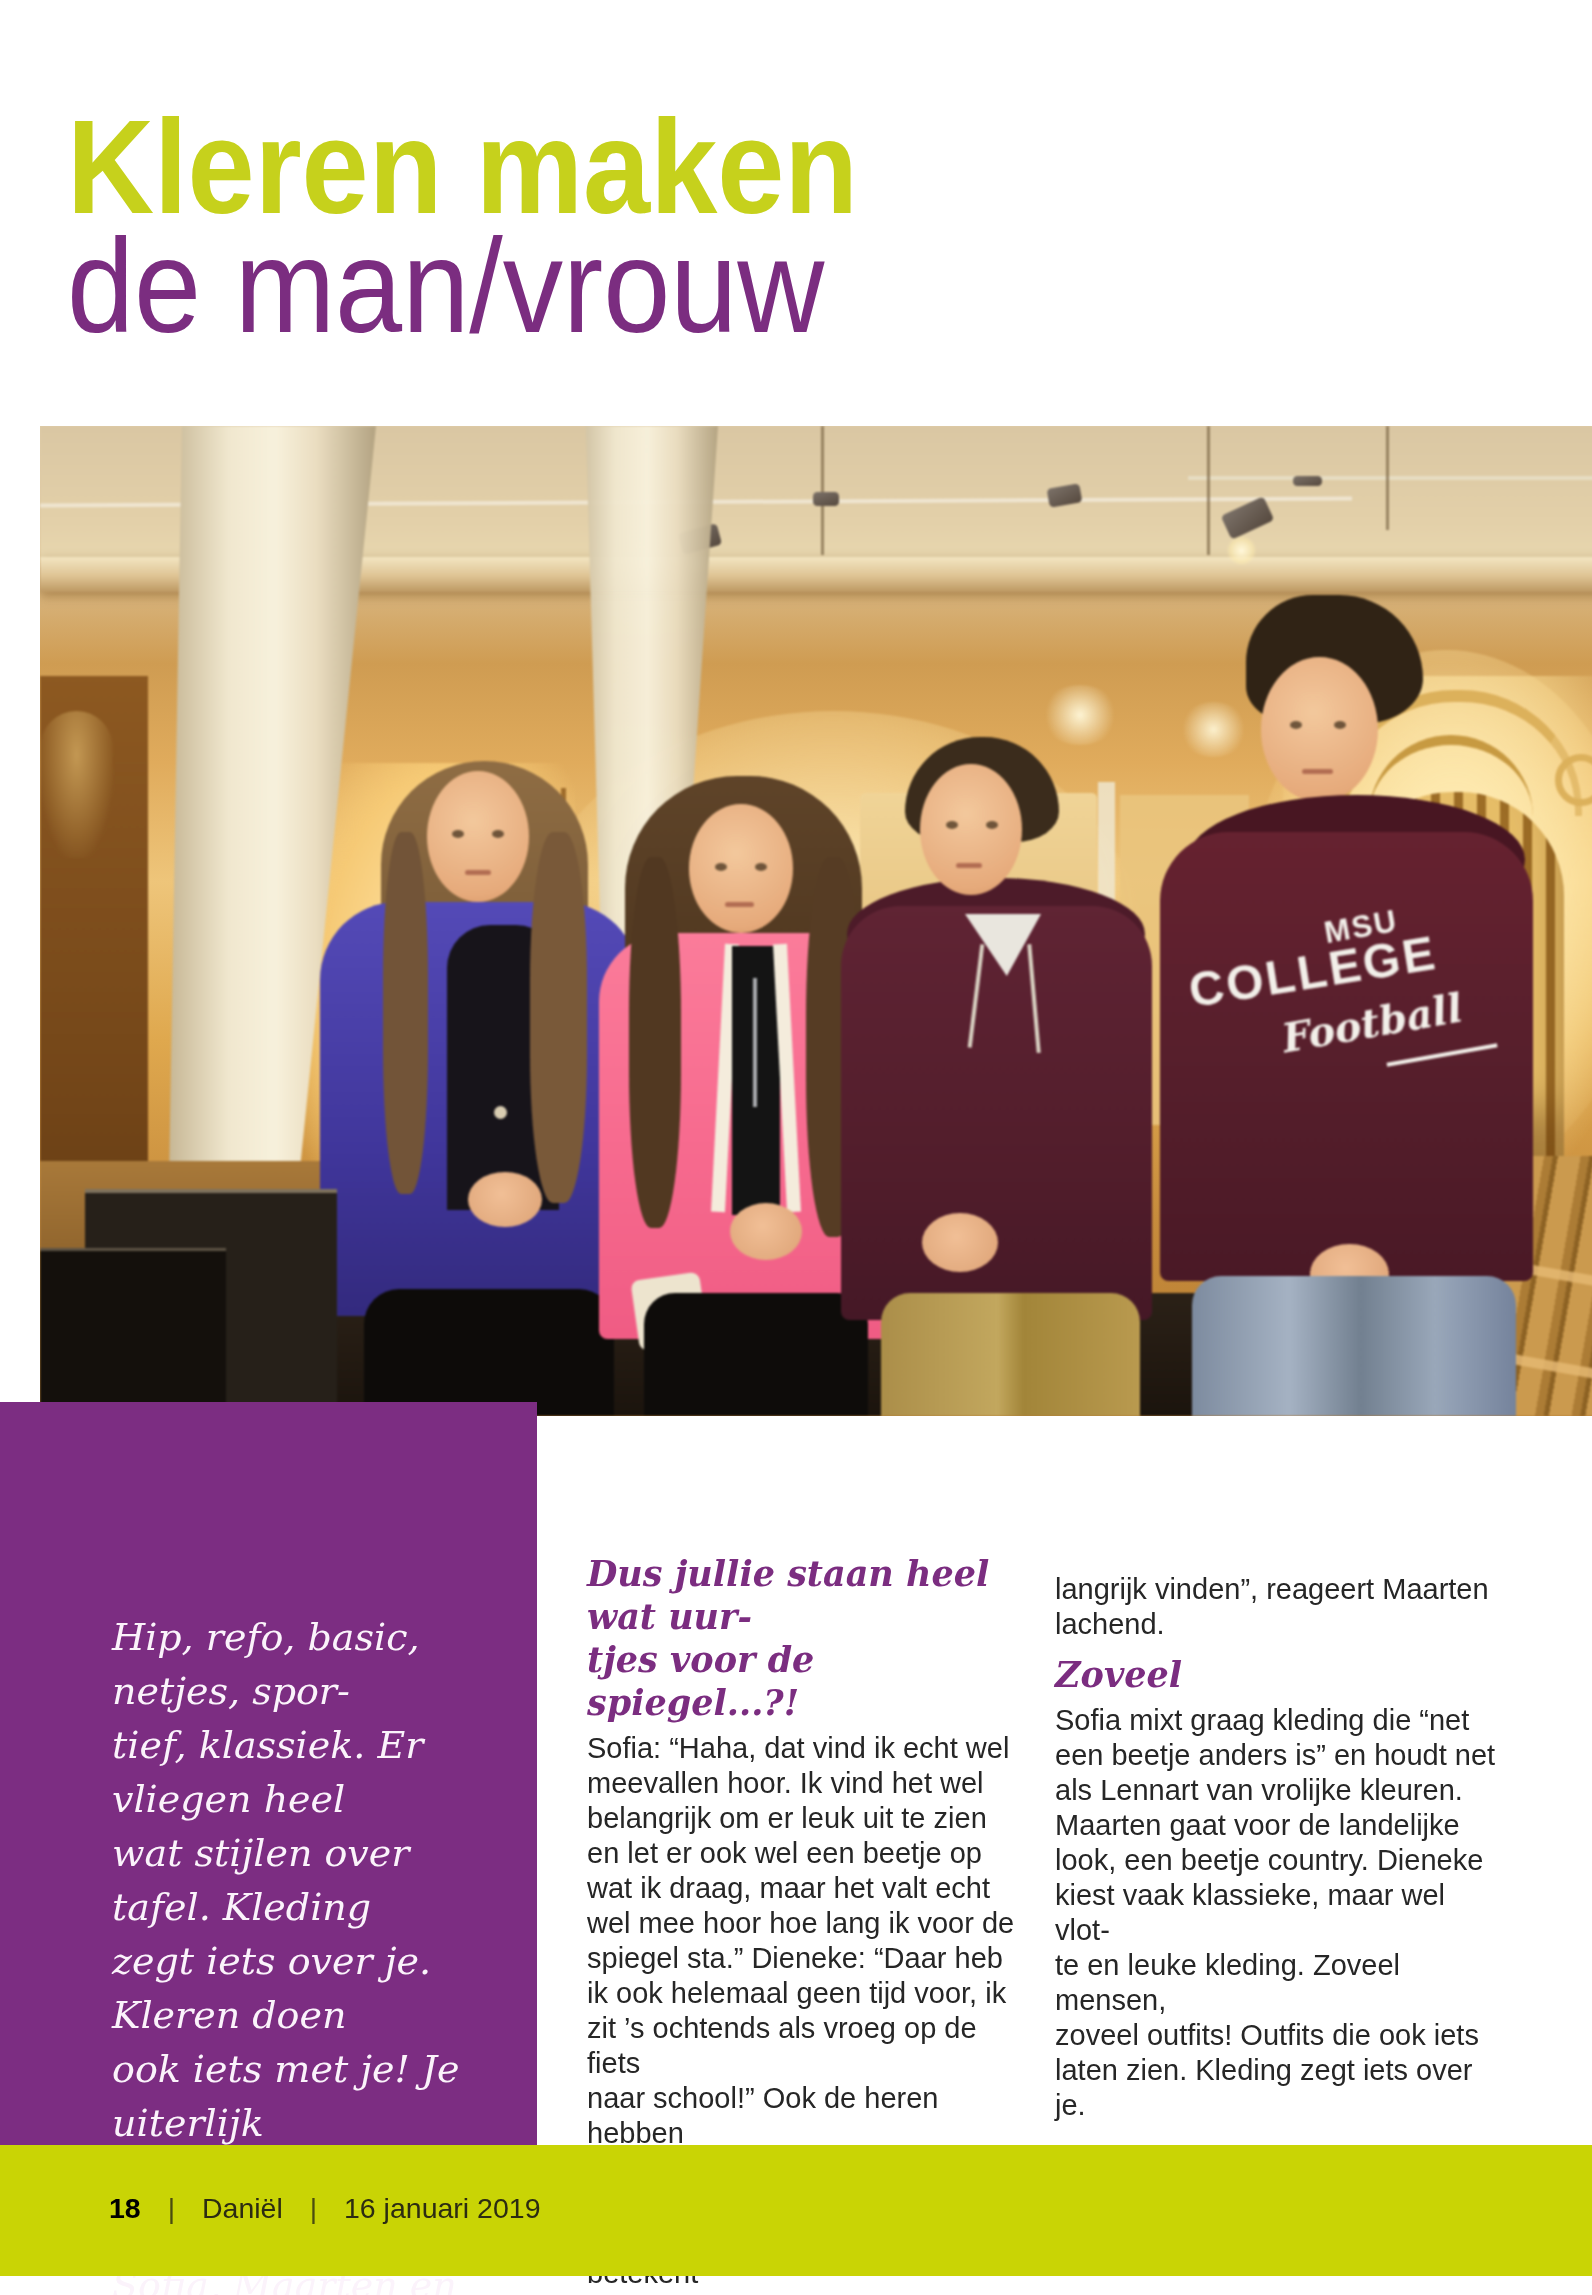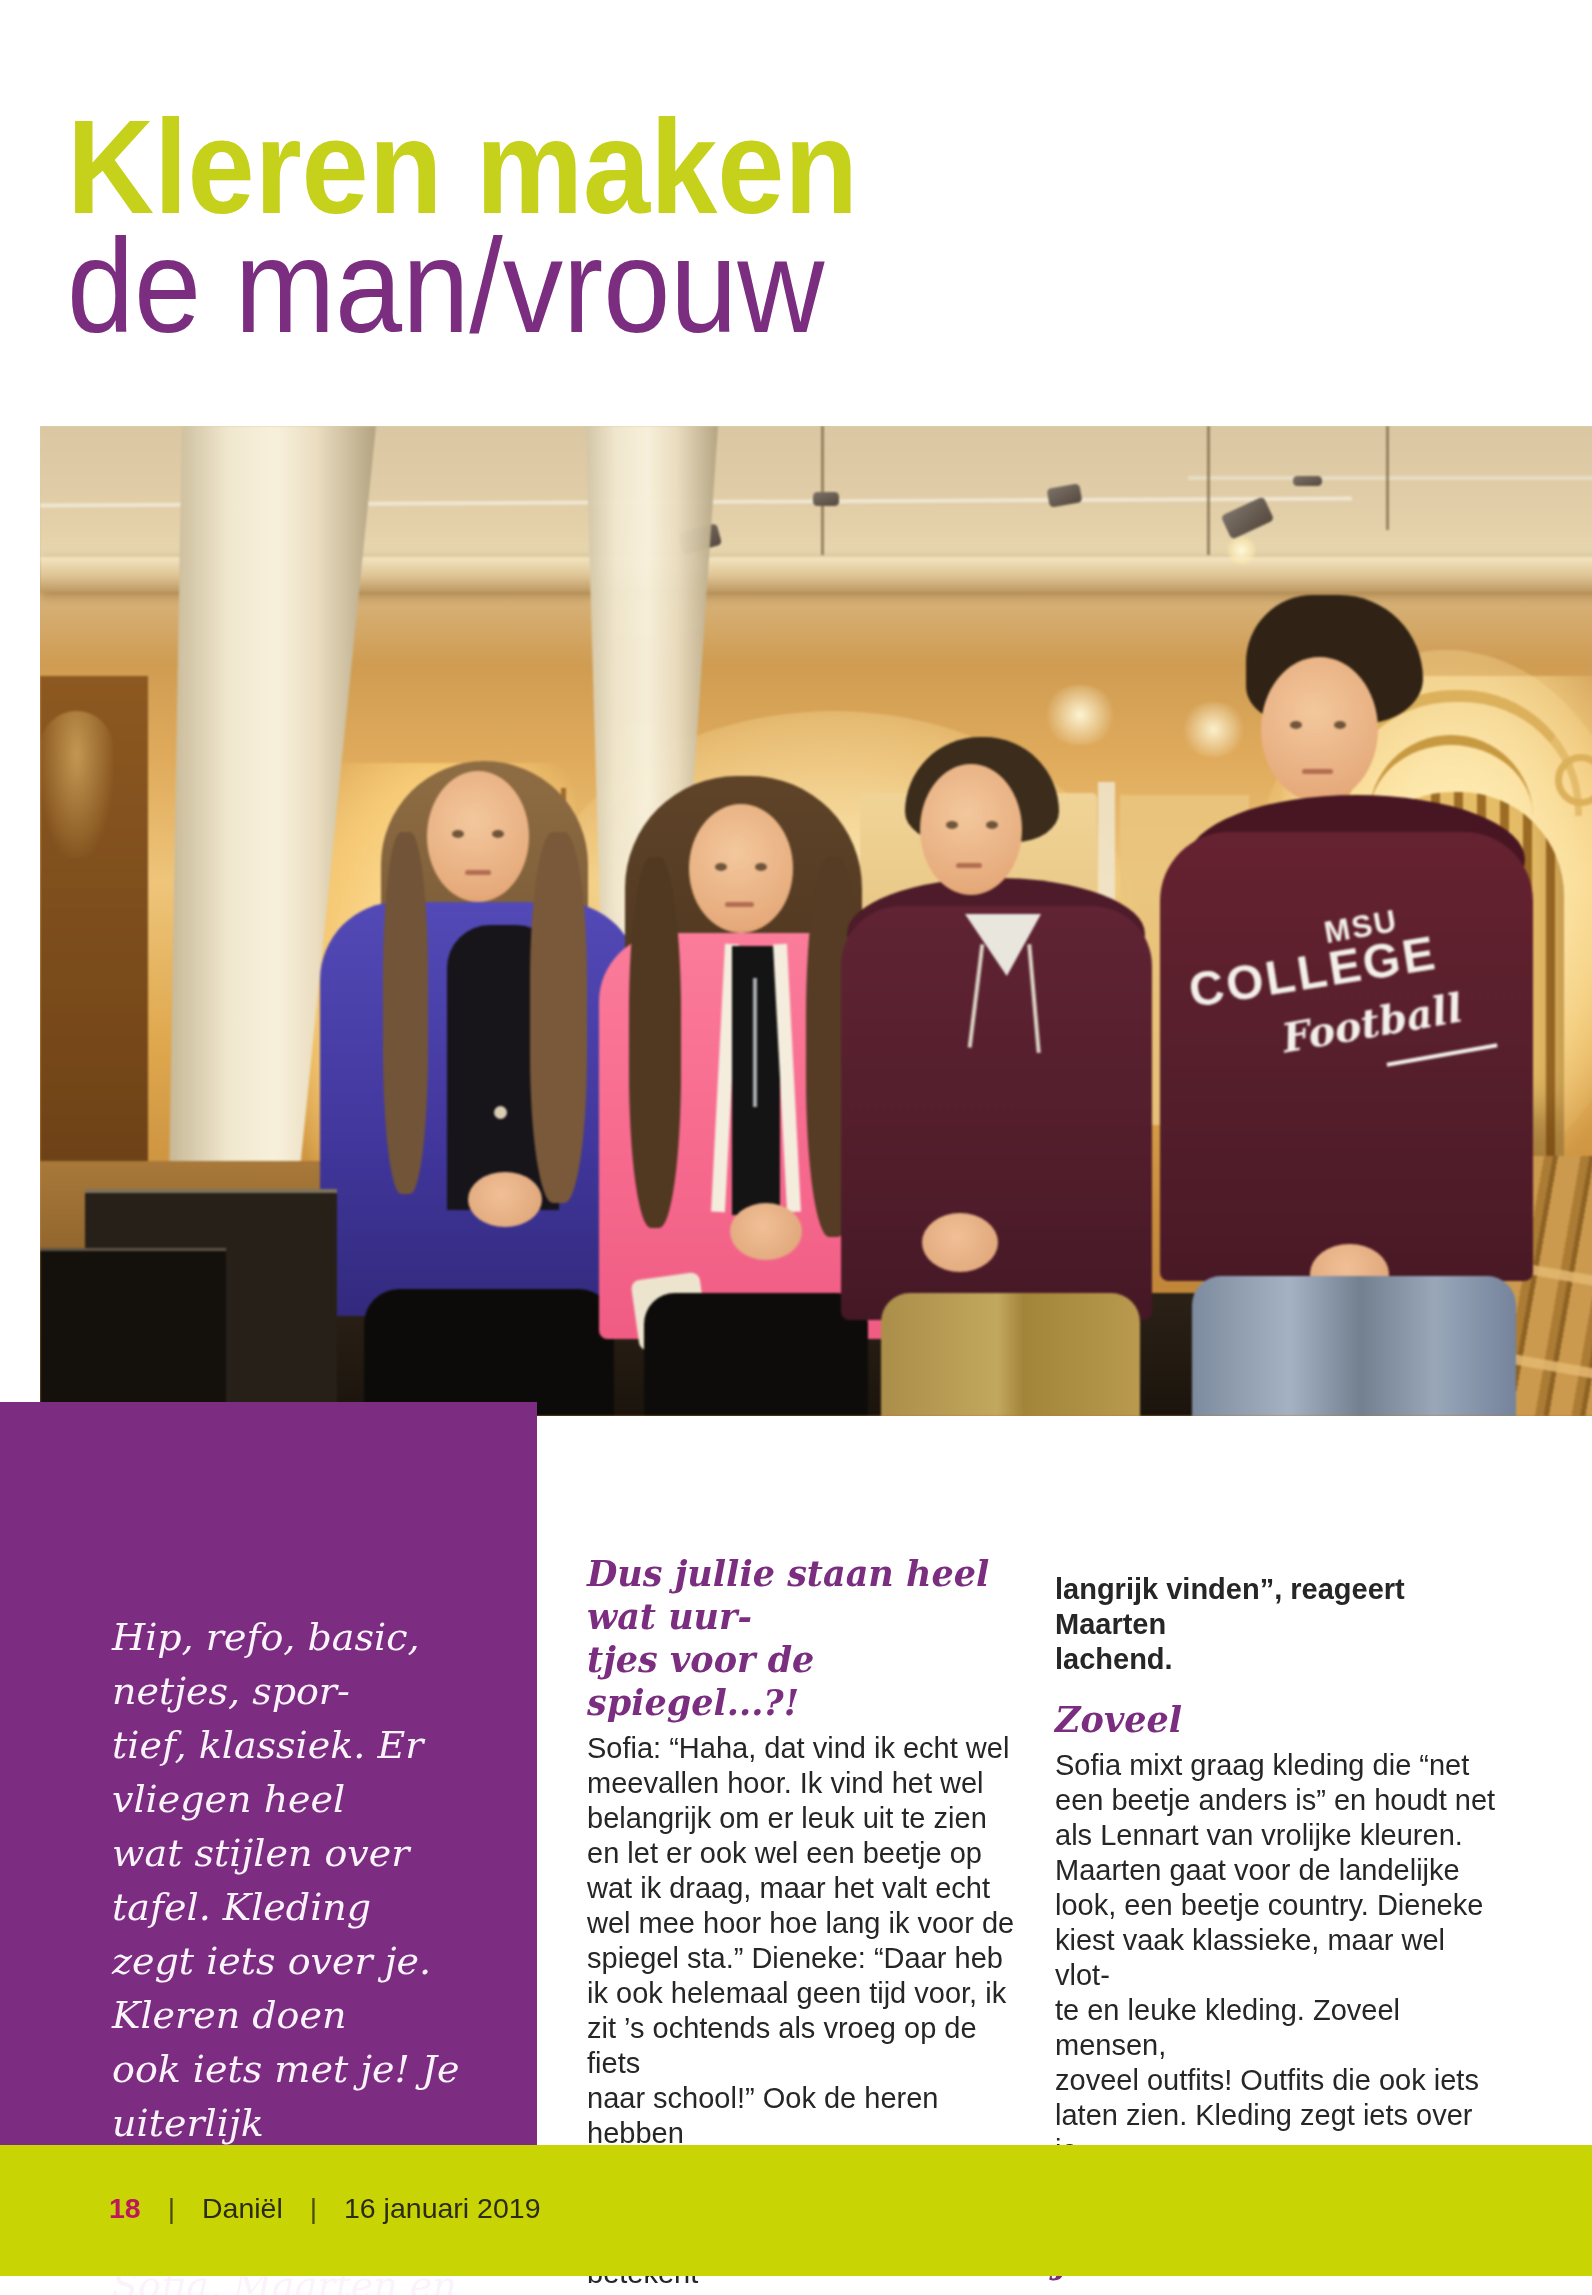--- a/index.html
+++ b/index.html
@@ -157,29 +157,29 @@
     color:#fbf3fb;white-space:pre-line;}
   
   .prose{white-space:pre-line;}
   .col{position:absolute;}
   .col-1{left:587px;top:1552px;width:449px;}
   .col-2{left:1055px;top:1572px;width:450px;}
   .h-purple{font-family:"DejaVu Serif",serif;font-style:italic;font-weight:700;
     color:#7b2d80;font-size:35px;line-height:43px;margin:0;}
   .body-text{font-family:"Liberation Sans",sans-serif;font-size:29px;line-height:35px;color:#262626;margin:0;}
   .col-1 .h-purple{margin-bottom:7px;}
-  .c2-p1{margin-bottom:21px;font-weight:bold;}
+  .c2-p1{margin-bottom:11px;}
   .c2-h1{margin-bottom:7px;}
   .c2-p2{margin-bottom:28px;}
   .c2-h2{margin-bottom:7px;}
   
   .footer-band{position:absolute;left:0;top:2145px;width:1592px;height:131px;background:#c9d405;}
   .footer-line{position:absolute;left:109px;top:2192px;font-size:28.5px;color:#2c2c12;
     font-family:"Liberation Sans",sans-serif;}
-  .footer-line .pagenum{font-weight:700;color:#be185d;}
+  .footer-line .pagenum{font-weight:700;color:#000000;}
   .footer-line .sep{display:inline-block;margin:0 19px;opacity:.8;font-weight:400;}
 </style>
 </head>
 <body>
 
 <div class="page">
 
   <header>
     <div class="title-line title-1">Kleren maken</div>
     <div class="title-line title-2">de man/vrouw</div>

